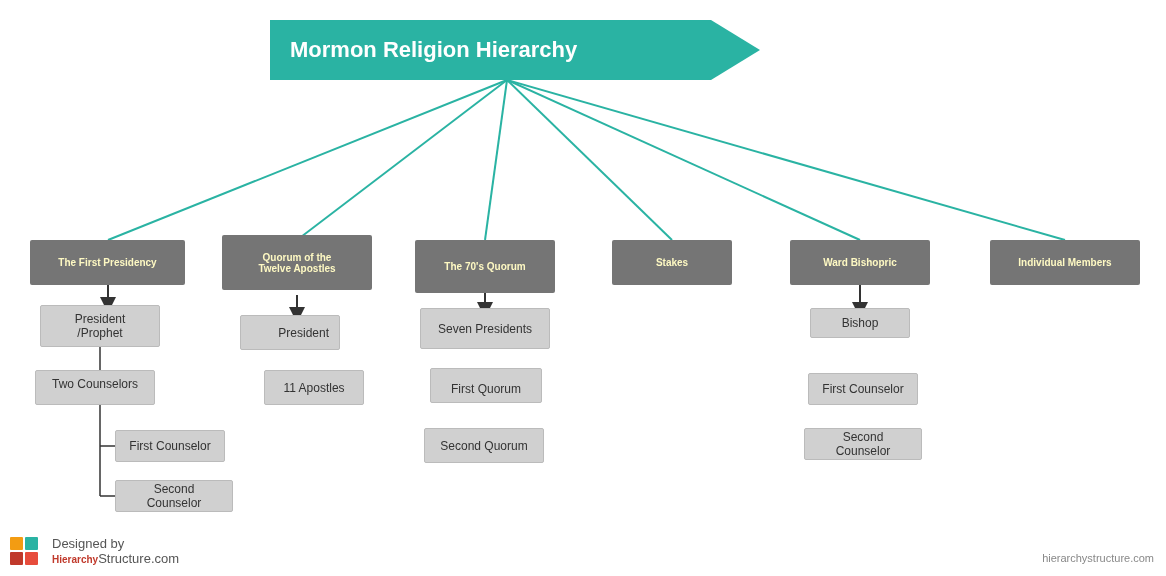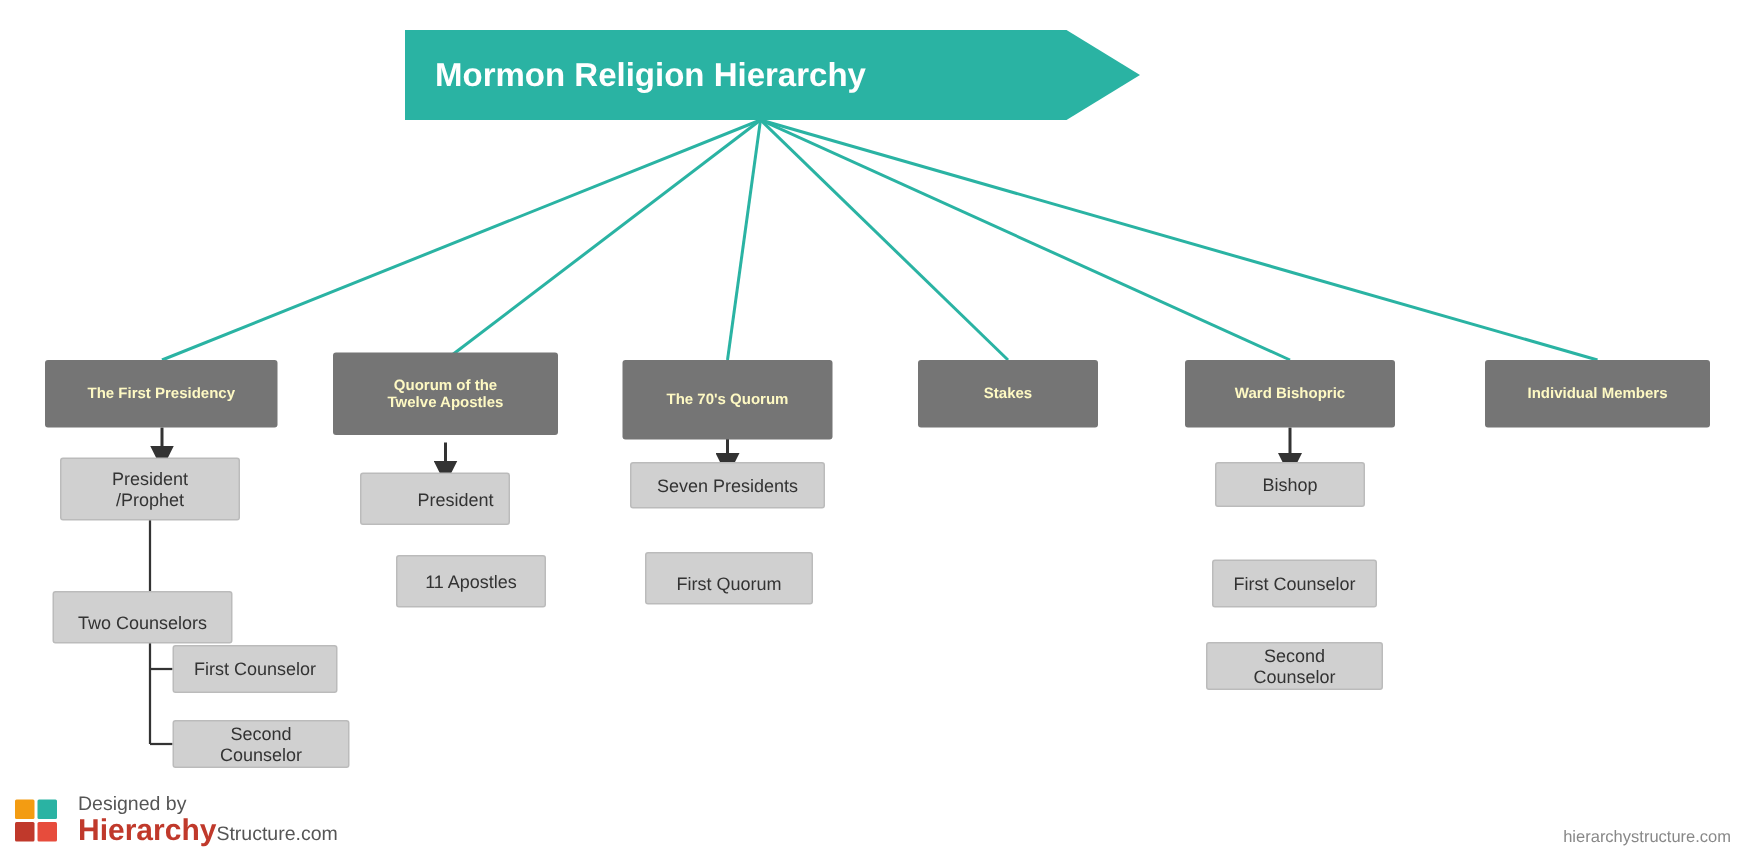--- a/index.html
+++ b/index.html
@@ -96,21 +96,21 @@
       border-radius: 1px;
     }
 
     .footer-text {
       font-size: 13px;
       color: #555;
     }
 
     .footer-text strong {
       color: #c0392b;
-      font-size: 20px;
+      font-size: 10px;
     }
 
     .footer-domain {
       position: absolute;
       bottom: 12px;
       right: 12px;
       font-size: 11px;
       color: #888;
     }
   </style>
@@ -159,21 +159,21 @@
   <div class="title-arrow">
     <span>Mormon Religion Hierarchy</span>
   </div>
 
   <div class="col-header" style="left:30px; top:240px; width:155px; height:45px; display:flex; align-items:center; justify-content:center;">
     <span>The First Presidency</span>
   </div>
   <div class="sub-box" style="left:40px; top:305px; width:120px; min-height:40px;">
     <span>President /Prophet</span>
   </div>
-  <div class="sub-box" style="left:35px; top:370px; width:120px; height:35px; display:flex; align-items:flex-end; justify-content:center;margin-top:24px;">
+  <div class="sub-box" style="left:35px; top:370px; width:120px; height:35px; display:flex; align-items:flex-start; justify-content:center;">
     <span>Two Counselors</span>
   </div>
   <div class="sub-box" style="left:115px; top:430px; width:110px; height:32px; display:flex; align-items:center; justify-content:center;">
     <span>First Counselor</span>
   </div>
   <div class="sub-box" style="left:115px; top:480px; width:118px; height:32px; display:flex; align-items:center; justify-content:center;">
     <span>Second Counselor</span>
   </div>
 
   <div class="col-header" style="left:222px; top:235px; width:150px; height:55px; display:flex; align-items:center; justify-content:center; white-space:pre-line; text-align:center;">
@@ -183,25 +183,28 @@
   <div class="sub-box" style="left:240px; top:315px; width:100px; height:35px; display:flex; align-items:center; justify-content:flex-end;">
     <span>President</span>
   </div>
   <div class="sub-box" style="left:240px; top:370px; width:100px; height:35px; display:flex; align-items:center; justify-content:center;margin-left:24px;">
     <span>11 Apostles</span>
   </div>
 
   <div class="col-header" style="left:415px; top:240px; width:140px; height:53px; display:flex; align-items:center; justify-content:center;">
     <span>The 70's Quorum</span>
   </div>
-  <div class="sub-box" style="left:420px; top:308px; width:130px; height:31px; display:flex; align-items:center; justify-content:center;">
+  <div class="sub-box" style="left:420px; top:308px; width:130px; height:41px; display:flex; align-items:center; justify-content:center;">
     <span>Seven Presidents</span>
   </div>
   <div class="sub-box" style="left:430px; top:368px; width:112px; height:35px; display:flex; align-items:flex-end; justify-content:center;">
     <span>First Quorum</span>
+  </div>
+  <div class="sub-box" style="left:424px; top:428px; width:120px; height:35px; display:flex; align-items:center; justify-content:center;">
+    <span>Second Quorum</span>
   </div>
 
   <div class="col-header" style="left:612px; top:240px; width:120px; height:45px; display:flex; align-items:center; justify-content:center;">
     <span>Stakes</span>
   </div>
 
   <div class="col-header" style="left:790px; top:240px; width:140px; height:45px; display:flex; align-items:center; justify-content:center;">
     <span>Ward Bishopric</span>
   </div>
   <div class="sub-box" style="left:810px; top:308px; width:100px; height:30px; display:flex; align-items:center; justify-content:center;">

